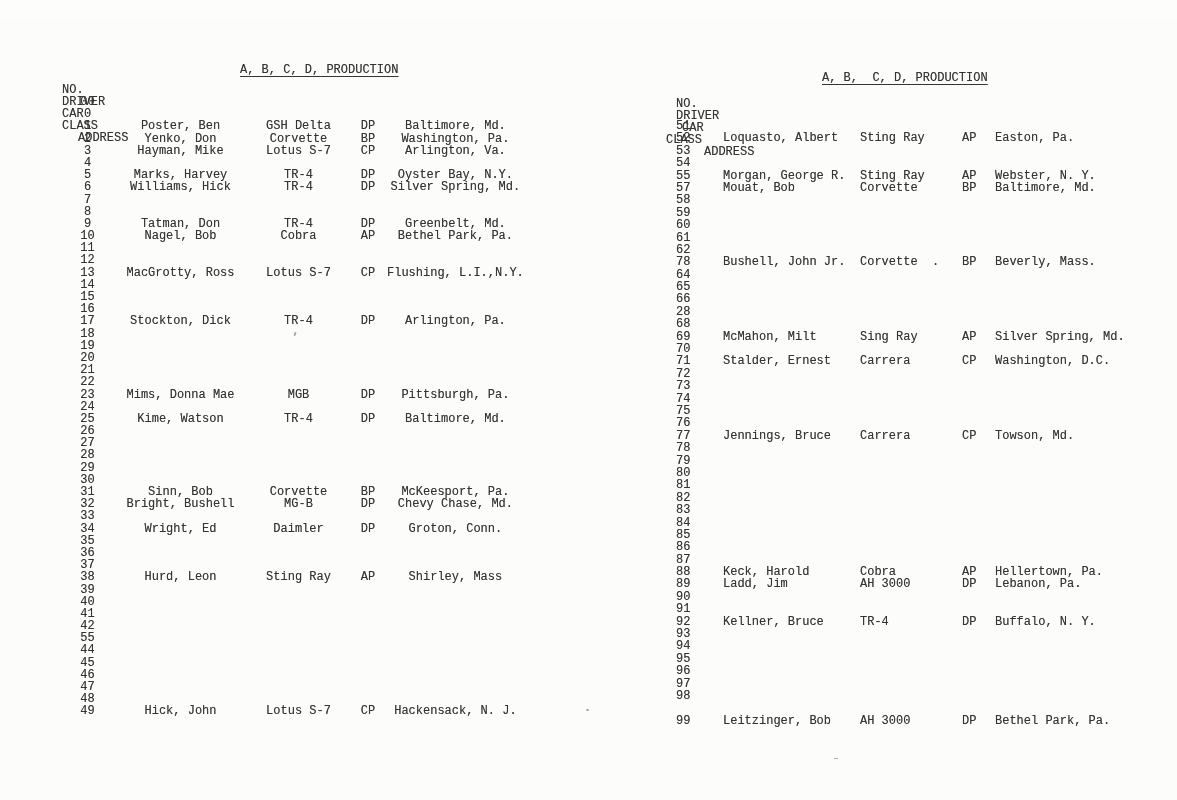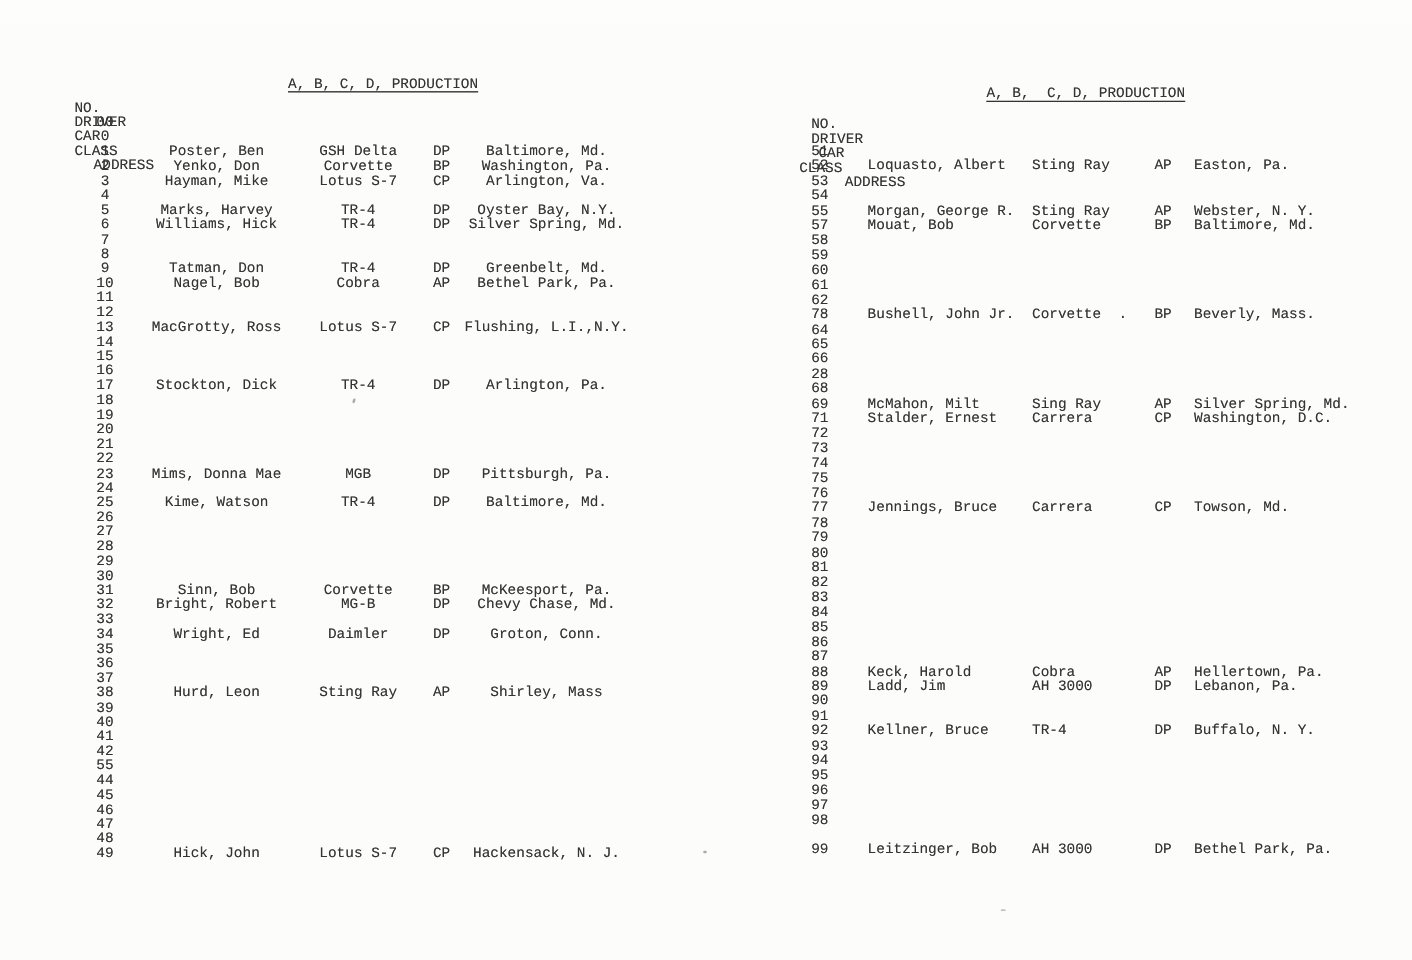--- a/index.html
+++ b/index.html
@@ -82,21 +82,21 @@
         <div class="row"><span class="c-no">22</span><span class="c-driver"></span><span class="c-car"></span><span class="c-class"></span><span class="c-addr"></span></div>
         <div class="row"><span class="c-no">23</span><span class="c-driver">Mims, Donna Mae</span><span class="c-car">MGB</span><span class="c-class">DP</span><span class="c-addr">Pittsburgh, Pa.</span></div>
         <div class="row"><span class="c-no">24</span><span class="c-driver"></span><span class="c-car"></span><span class="c-class"></span><span class="c-addr"></span></div>
         <div class="row"><span class="c-no">25</span><span class="c-driver">Kime, Watson</span><span class="c-car">TR-4</span><span class="c-class">DP</span><span class="c-addr">Baltimore, Md.</span></div>
         <div class="row"><span class="c-no">26</span><span class="c-driver"></span><span class="c-car"></span><span class="c-class"></span><span class="c-addr"></span></div>
         <div class="row"><span class="c-no">27</span><span class="c-driver"></span><span class="c-car"></span><span class="c-class"></span><span class="c-addr"></span></div>
         <div class="row"><span class="c-no">28</span><span class="c-driver"></span><span class="c-car"></span><span class="c-class"></span><span class="c-addr"></span></div>
         <div class="row"><span class="c-no">29</span><span class="c-driver"></span><span class="c-car"></span><span class="c-class"></span><span class="c-addr"></span></div>
         <div class="row"><span class="c-no">30</span><span class="c-driver"></span><span class="c-car"></span><span class="c-class"></span><span class="c-addr"></span></div>
         <div class="row"><span class="c-no">31</span><span class="c-driver">Sinn, Bob</span><span class="c-car">Corvette</span><span class="c-class">BP</span><span class="c-addr">McKeesport, Pa.</span></div>
-        <div class="row"><span class="c-no">32</span><span class="c-driver">Bright, Robert</span><span class="c-car">MG-B</span><span class="c-class">DP</span><span class="c-addr">Chevy Chase, Md.</span></div>
+        <div class="row"><span class="c-no">32</span><span class="c-driver">Bright, Bushell</span><span class="c-car">MG-B</span><span class="c-class">DP</span><span class="c-addr">Chevy Chase, Md.</span></div>
         <div class="row"><span class="c-no">33</span><span class="c-driver"></span><span class="c-car"></span><span class="c-class"></span><span class="c-addr"></span></div>
         <div class="row"><span class="c-no">34</span><span class="c-driver">Wright, Ed</span><span class="c-car">Daimler</span><span class="c-class">DP</span><span class="c-addr">Groton, Conn.</span></div>
         <div class="row"><span class="c-no">35</span><span class="c-driver"></span><span class="c-car"></span><span class="c-class"></span><span class="c-addr"></span></div>
         <div class="row"><span class="c-no">36</span><span class="c-driver"></span><span class="c-car"></span><span class="c-class"></span><span class="c-addr"></span></div>
         <div class="row"><span class="c-no">37</span><span class="c-driver"></span><span class="c-car"></span><span class="c-class"></span><span class="c-addr"></span></div>
         <div class="row"><span class="c-no">38</span><span class="c-driver">Hurd, Leon</span><span class="c-car">Sting Ray</span><span class="c-class">AP</span><span class="c-addr">Shirley, Mass</span></div>
         <div class="row"><span class="c-no">39</span><span class="c-driver"></span><span class="c-car"></span><span class="c-class"></span><span class="c-addr"></span></div>
         <div class="row"><span class="c-no">40</span><span class="c-driver"></span><span class="c-car"></span><span class="c-class"></span><span class="c-addr"></span></div>
         <div class="row"><span class="c-no">41</span><span class="c-driver"></span><span class="c-car"></span><span class="c-class"></span><span class="c-addr"></span></div>
         <div class="row"><span class="c-no">42</span><span class="c-driver"></span><span class="c-car"></span><span class="c-class"></span><span class="c-addr"></span></div>
@@ -131,20 +131,21 @@
         <div class="row"><span class="c-no">60</span><span class="c-driver"></span><span class="c-car"></span><span class="c-class"></span><span class="c-addr"></span></div>
         <div class="row"><span class="c-no">61</span><span class="c-driver"></span><span class="c-car"></span><span class="c-class"></span><span class="c-addr"></span></div>
         <div class="row"><span class="c-no">62</span><span class="c-driver"></span><span class="c-car"></span><span class="c-class"></span><span class="c-addr"></span></div>
         <div class="row"><span class="c-no">78</span><span class="c-driver">Bushell, John Jr.</span><span class="c-car">Corvette  .</span><span class="c-class">BP</span><span class="c-addr">Beverly, Mass.</span></div>
         <div class="row"><span class="c-no">64</span><span class="c-driver"></span><span class="c-car"></span><span class="c-class"></span><span class="c-addr"></span></div>
         <div class="row"><span class="c-no">65</span><span class="c-driver"></span><span class="c-car"></span><span class="c-class"></span><span class="c-addr"></span></div>
         <div class="row"><span class="c-no">66</span><span class="c-driver"></span><span class="c-car"></span><span class="c-class"></span><span class="c-addr"></span></div>
         <div class="row"><span class="c-no">28</span><span class="c-driver"></span><span class="c-car"></span><span class="c-class"></span><span class="c-addr"></span></div>
         <div class="row"><span class="c-no">68</span><span class="c-driver"></span><span class="c-car"></span><span class="c-class"></span><span class="c-addr"></span></div>
         <div class="row"><span class="c-no">69</span><span class="c-driver">McMahon, Milt</span><span class="c-car">Sing Ray</span><span class="c-class">AP</span><span class="c-addr">Silver Spring, Md.</span></div>
+        <div class="row"><span class="c-no">70</span><span class="c-driver"></span><span class="c-car"></span><span class="c-class"></span><span class="c-addr"></span></div>
         <div class="row"><span class="c-no">71</span><span class="c-driver">Stalder, Ernest</span><span class="c-car">Carrera</span><span class="c-class">CP</span><span class="c-addr">Washington, D.C.</span></div>
         <div class="row"><span class="c-no">72</span><span class="c-driver"></span><span class="c-car"></span><span class="c-class"></span><span class="c-addr"></span></div>
         <div class="row"><span class="c-no">73</span><span class="c-driver"></span><span class="c-car"></span><span class="c-class"></span><span class="c-addr"></span></div>
         <div class="row"><span class="c-no">74</span><span class="c-driver"></span><span class="c-car"></span><span class="c-class"></span><span class="c-addr"></span></div>
         <div class="row"><span class="c-no">75</span><span class="c-driver"></span><span class="c-car"></span><span class="c-class"></span><span class="c-addr"></span></div>
         <div class="row"><span class="c-no">76</span><span class="c-driver"></span><span class="c-car"></span><span class="c-class"></span><span class="c-addr"></span></div>
         <div class="row"><span class="c-no">77</span><span class="c-driver">Jennings, Bruce</span><span class="c-car">Carrera</span><span class="c-class">CP</span><span class="c-addr">Towson, Md.</span></div>
         <div class="row"><span class="c-no">78</span><span class="c-driver"></span><span class="c-car"></span><span class="c-class"></span><span class="c-addr"></span></div>
         <div class="row"><span class="c-no">79</span><span class="c-driver"></span><span class="c-car"></span><span class="c-class"></span><span class="c-addr"></span></div>
         <div class="row"><span class="c-no">80</span><span class="c-driver"></span><span class="c-car"></span><span class="c-class"></span><span class="c-addr"></span></div>

